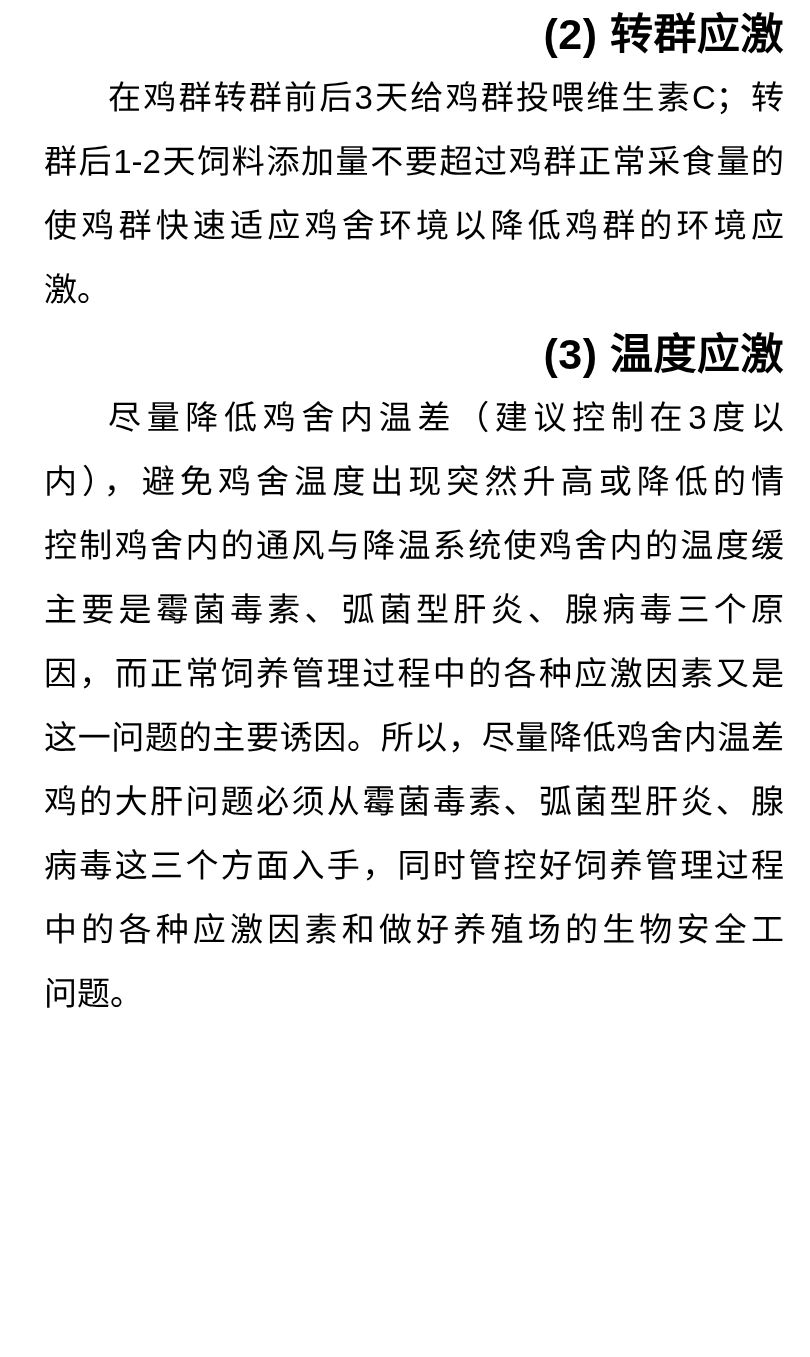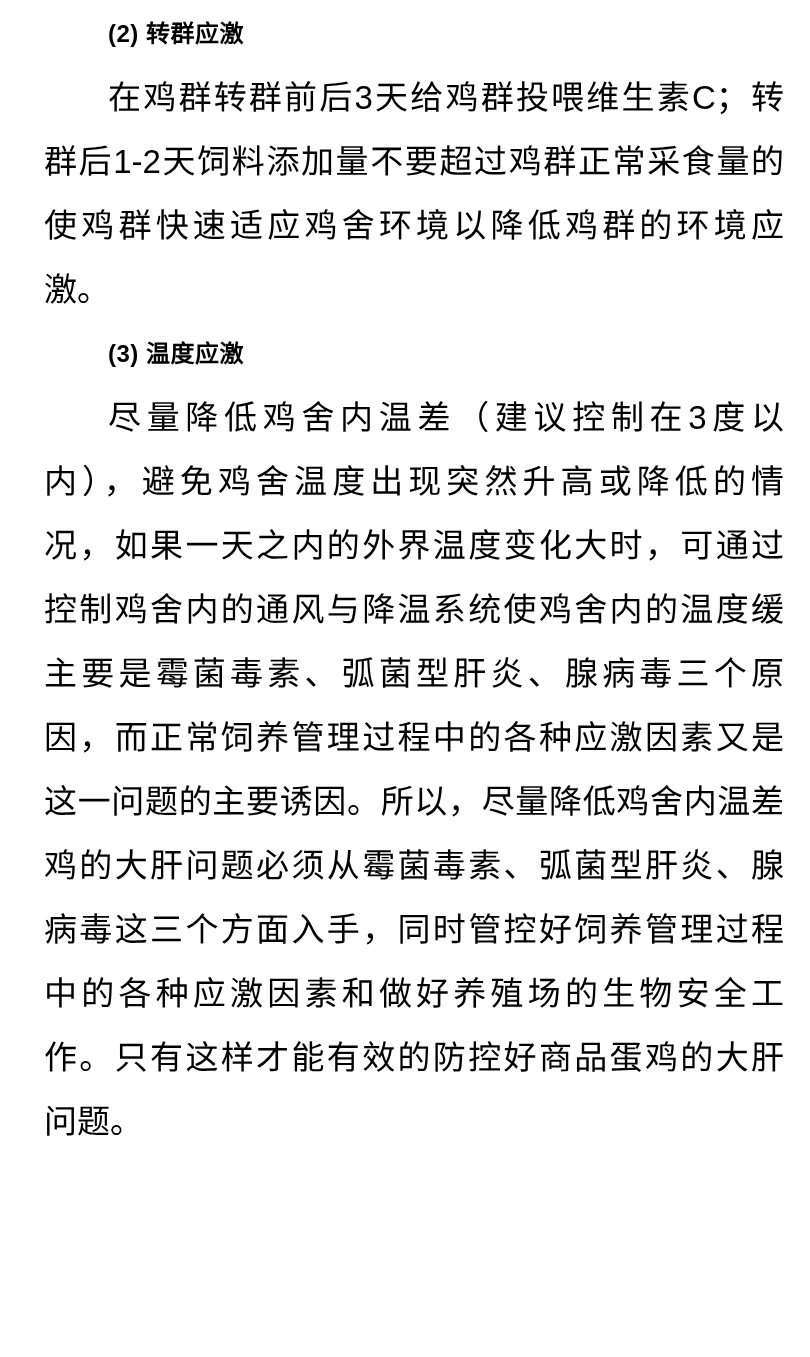--- a/index.html
+++ b/index.html
@@ -20,23 +20,23 @@
     padding: 2px 26px 0 44px;
     font-family: "Liberation Sans", "DejaVu Sans", sans-serif;
     font-size: 33px;
     line-height: 64px;
     color: #000000;
     background: #ffffff;
   }
   .heading {
     margin: 0;
     padding-left: 64px;
-    font-size: 24px;
+    font-size: 43px;
     font-weight: bold;
-    text-align: left;
+    text-align: right;
     line-height: 64px;
     letter-spacing: 0.5px;
   }
   .ln {
     height: 64px;
     text-align: justify;
     text-align-last: justify;
     -moz-text-align-last: justify;
     text-justify: inter-character;
     overflow: hidden;
@@ -62,28 +62,26 @@
     <div class="ln">群后1-2天饲料添加量不要超过鸡群正常采食量的</div>
     <div class="ln">使鸡群快速适应鸡舍环境以降低鸡群的环境应</div>
     <div class="ln end">激。</div>
   </div>
 
   <h2 class="heading">(3) 温度应激</h2>
 
   <div class="paragraph">
     <div class="ln first">尽量降低鸡舍内温差（建议控制在3度以</div>
     <div class="ln">内），避免鸡舍温度出现突然升高或降低的情</div>
-    <div class="ln">况，如果一天之内的外界温度变化大时，可通过</div>
     <div class="ln">控制鸡舍内的通风与降温系统使鸡舍内的温度缓</div>
   </div>
 
   <div class="paragraph">
     <div class="ln">主要是霉菌毒素、弧菌型肝炎、腺病毒三个原</div>
     <div class="ln">因，而正常饲养管理过程中的各种应激因素又是</div>
     <div class="ln">这一问题的主要诱因。所以，尽量降低鸡舍内温差</div>
     <div class="ln">鸡的大肝问题必须从霉菌毒素、弧菌型肝炎、腺</div>
     <div class="ln">病毒这三个方面入手，同时管控好饲养管理过程</div>
     <div class="ln">中的各种应激因素和做好养殖场的生物安全工</div>
-    <div class="ln">作。只有这样才能有效的防控好商品蛋鸡的大肝</div>
     <div class="ln end">问题。</div>
   </div>
 
 </div>
 
 </body></html>

